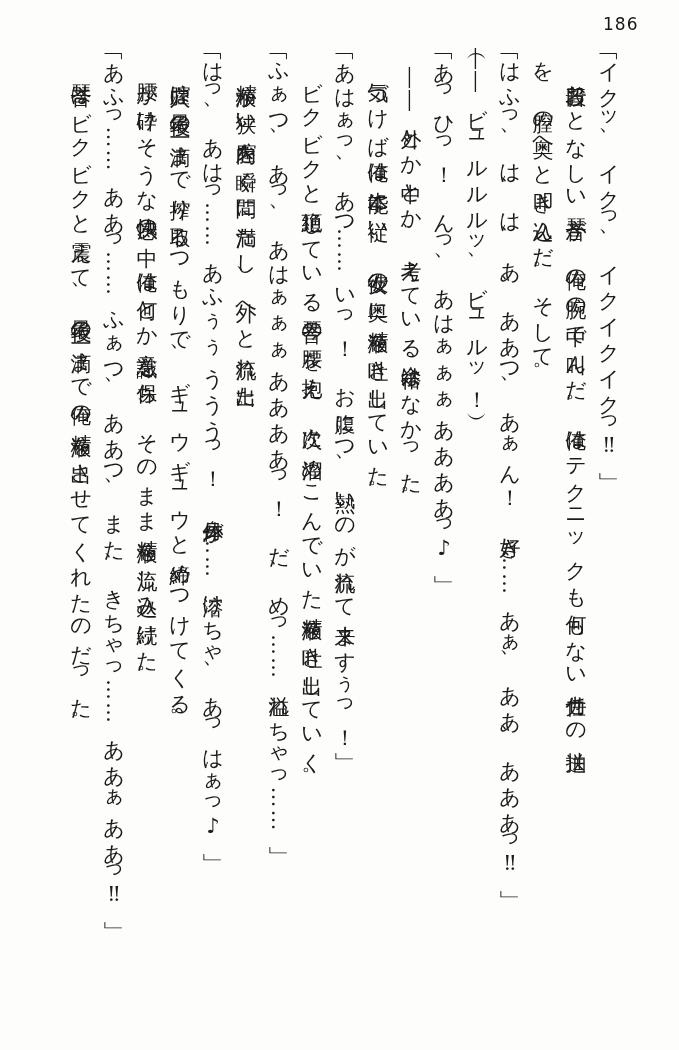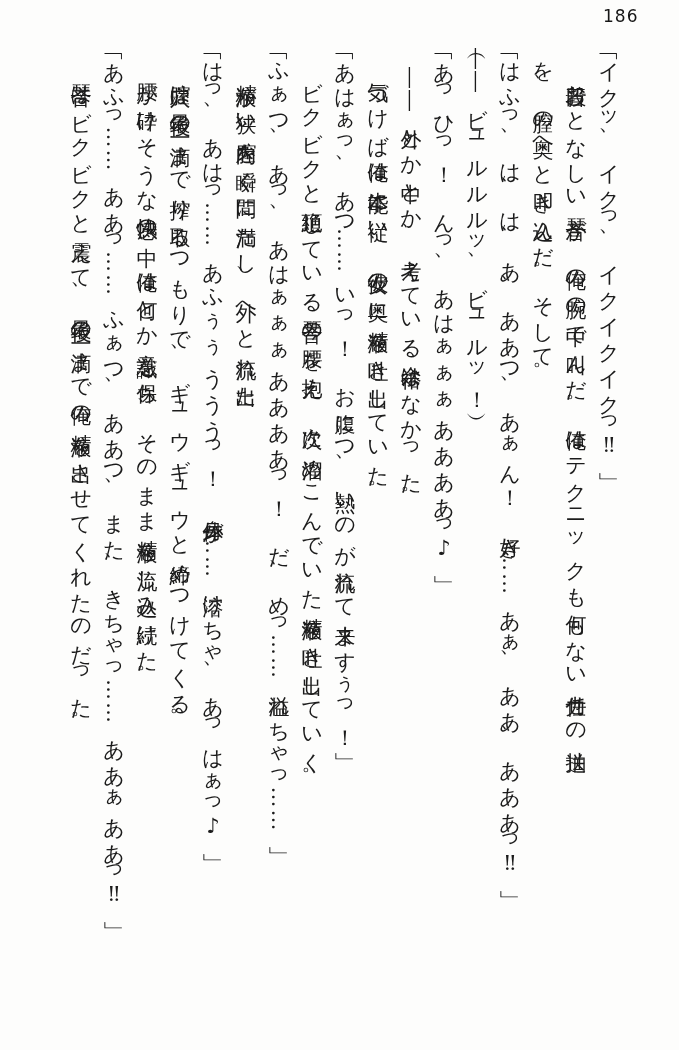--- a/index.html
+++ b/index.html
@@ -15,21 +15,21 @@
     font-family: "DejaVu Serif", "Liberation Serif", serif;
     color: #191919;
   }
   .book-page {
     position: absolute;
     inset: 0;
     background: #fdfdfc;
   }
   .page-number {
     position: absolute;
-    top: 6px;
+    top: 14px;
     left: 603px;
     font-family: "DejaVu Sans", "Liberation Sans", sans-serif;
     font-size: 17px;
     letter-spacing: 1px;
     color: #161616;
   }
   .text-area {
     position: absolute;
     top: 46px;
     right: 54px;

